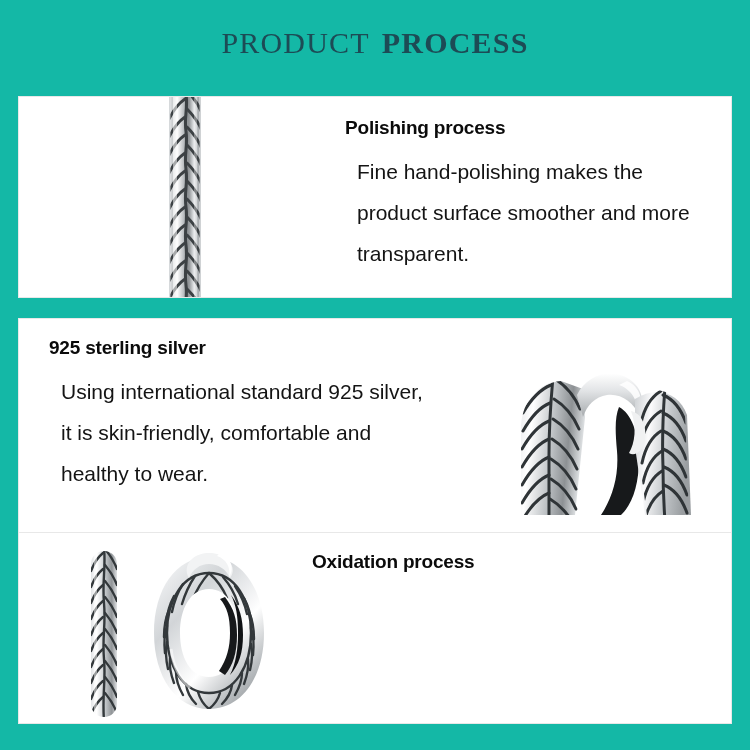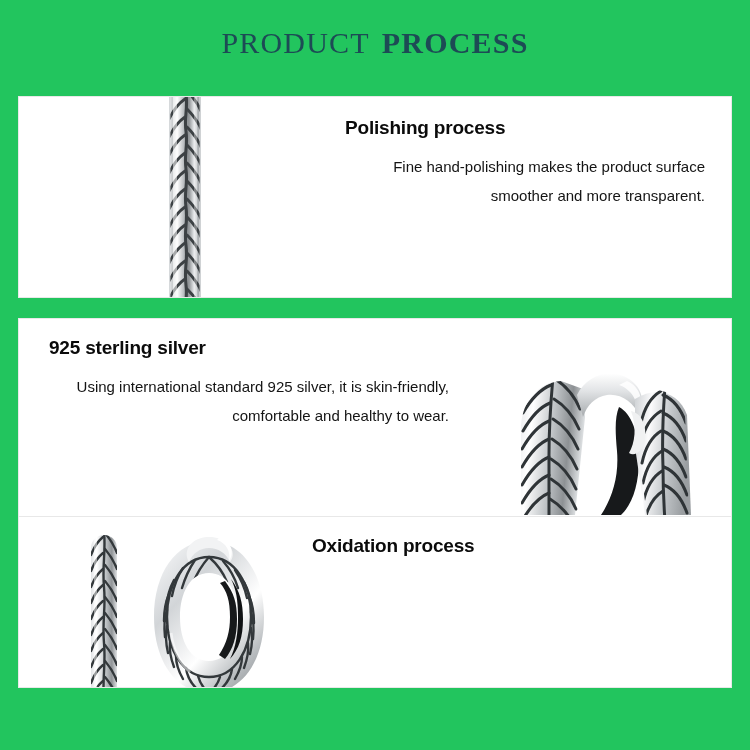--- a/index.html
+++ b/index.html
@@ -11,21 +11,21 @@
     width: 750px;
     height: 750px;
     font-family: "Liberation Sans", sans-serif;
     -webkit-font-smoothing: antialiased;
     overflow: hidden;
   }
   .page {
     position: relative;
     width: 750px;
     height: 750px;
-    background: #22c55e;
+    background: #14b8a6;
   }
 
   
   .page-title {
     position: absolute;
     left: 0;
     top: 26px;
     width: 750px;
     text-align: center;
     font-family: "Liberation Serif", serif;
@@ -42,41 +42,40 @@
     position: absolute;
     left: 18px;
     width: 714px;
     background: #ffffff;
     border: 1px solid #e8e8e8;
     box-sizing: border-box;
     overflow: hidden;
   }
   #card-1 { top: 96px;  height: 202px; }
   #card-2 { top: 318px; height: 244px; }
-  #card-3 { top: 516px; height: 172px; }
+  #card-3 { top: 532px; height: 192px; }
 
   .card-text {
     position: absolute;
     box-sizing: border-box;
   }
   .card-heading {
     font-size: 19px;
     font-weight: bold;
     color: #0b0b0b;
     letter-spacing: -0.2px;
     margin: 0 0 14px 0;
     line-height: 1.05;
     white-space: nowrap;
   }
   .card-body {
-    font-size: 15px;
+    font-size: 21px;
     color: #141414;
     line-height: 1.95;
-    margin: 0;
-    text-align: right;
+    margin: 12px;
   }
 
   
   #card-1 .card-text { left: 326px; top: 21px;  width: 360px; }
   #card-2 .card-text { left: 30px;  top: 19px;  width: 400px; }
   #card-3 .card-text { left: 293px; top: 19px;  width: 405px; }
 
   
   .art {
     position: absolute;

